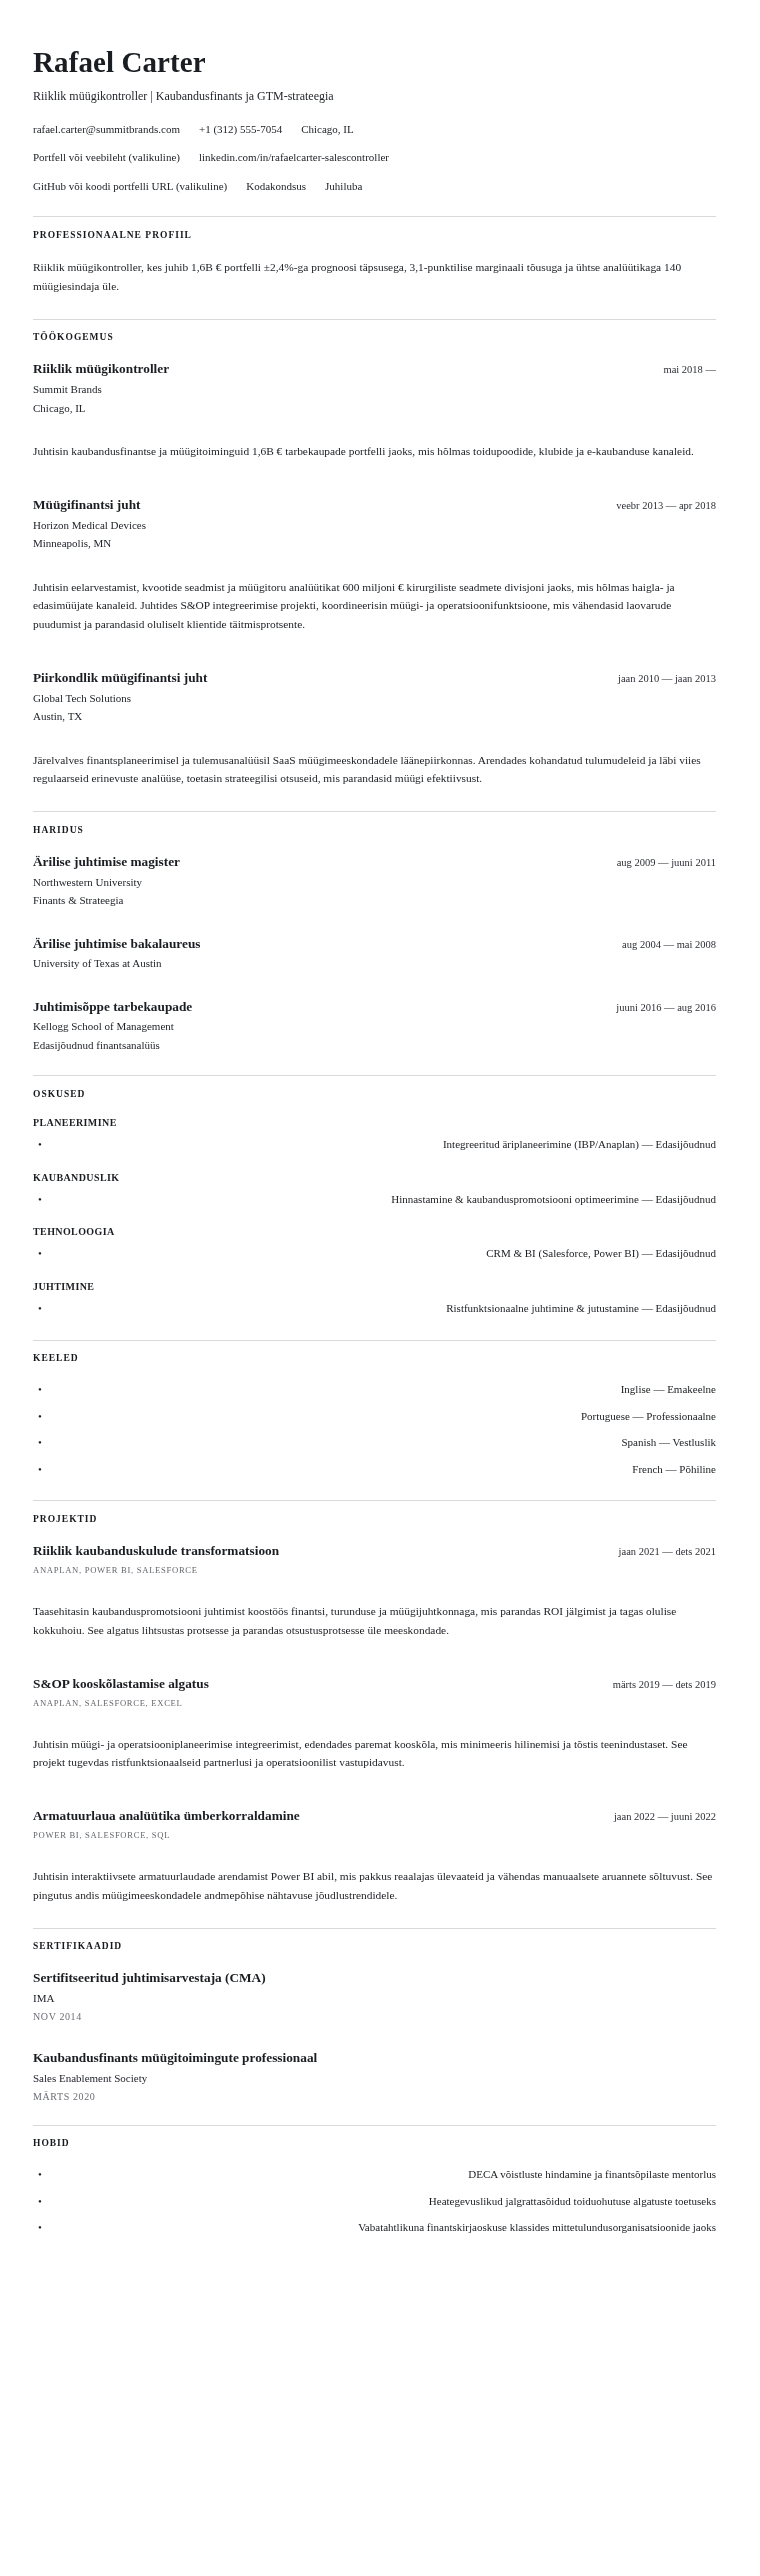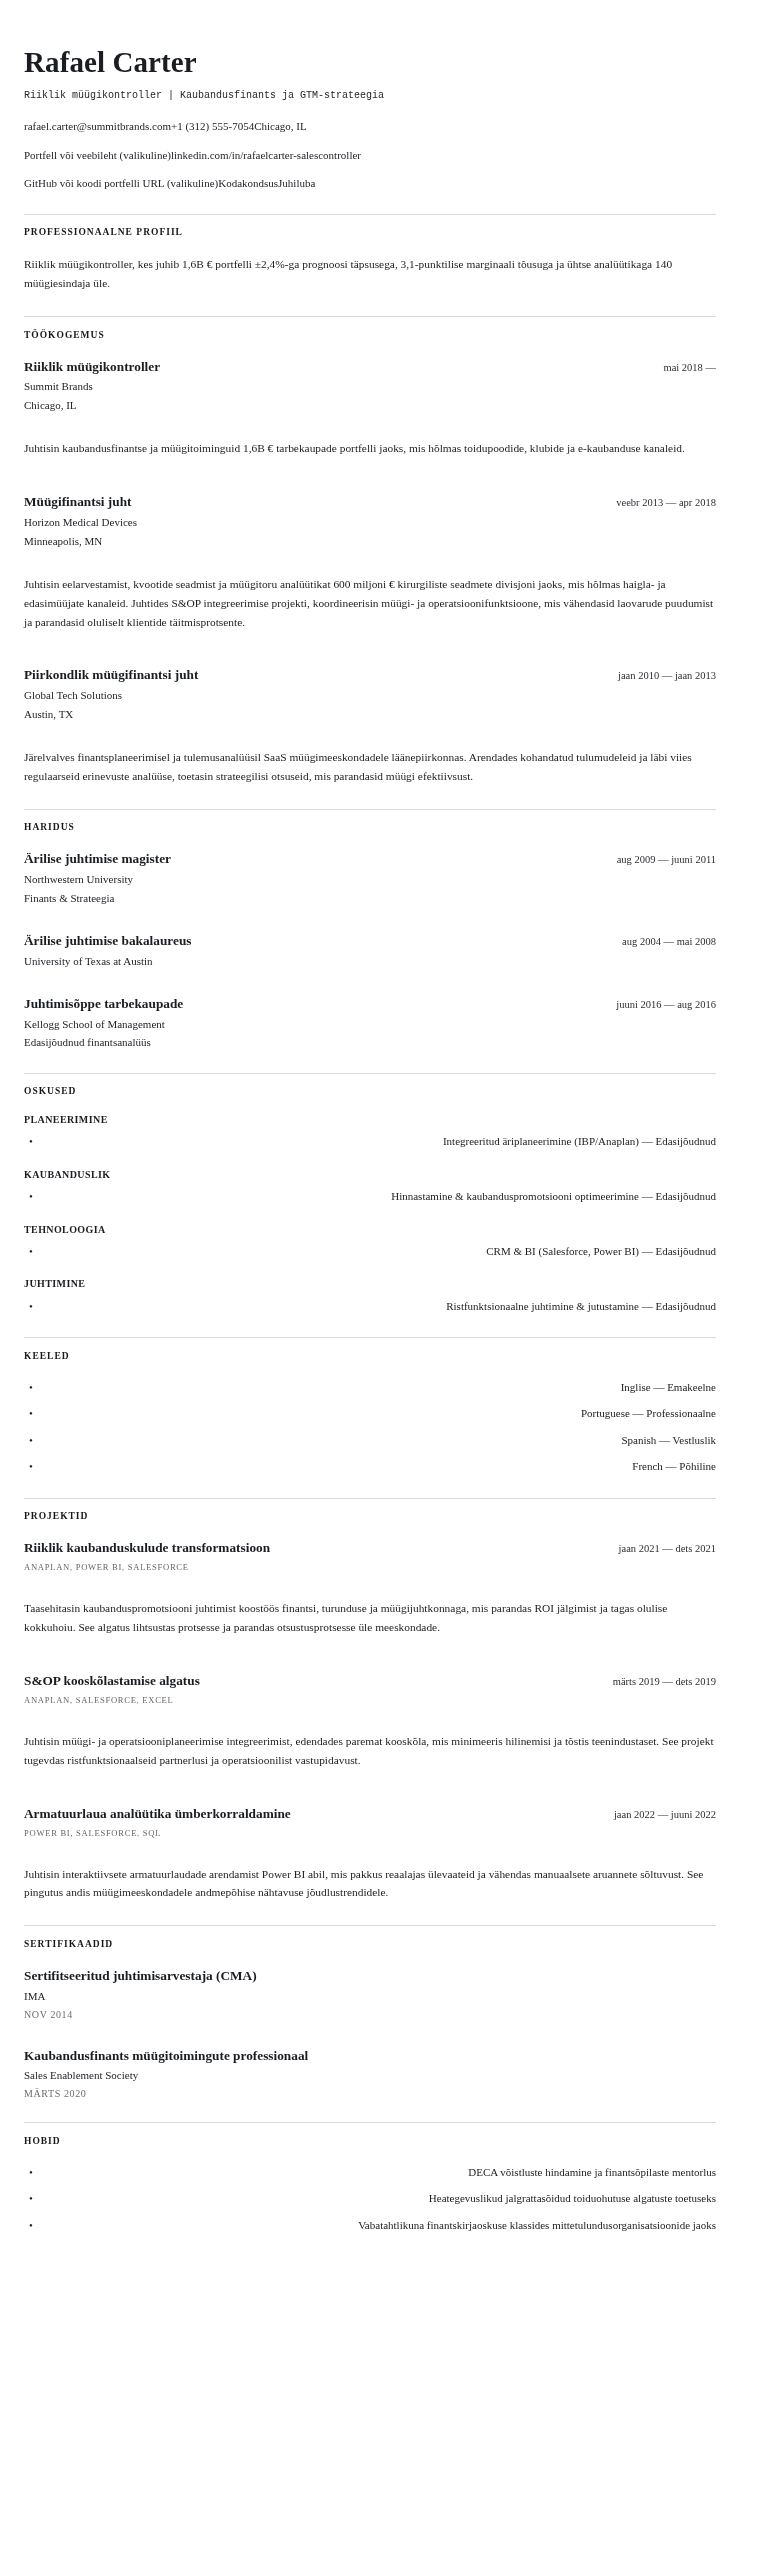--- a/index.html
+++ b/index.html
@@ -1,44 +1,44 @@
 <!DOCTYPE html>
 <html style="font-size:10px"><head>
 <meta charset="utf-8">
 <style>
   * { box-sizing: border-box; }
   html, body { margin: 0; padding: 0; background: #ffffff; }
   .page {
     width: 760px;
     height: 2348px;
-    padding: 46px 44px 25px 24px;
+    padding: 46px 44px 25px 33px;
     overflow: hidden;
     background: #ffffff;
     color: #1a1d21;
     font-family: "Liberation Serif", "DejaVu Serif", serif;
   }
 
   
   .name {
     font-size: 29px;
     font-weight: 700;
     line-height: 1.15;
     margin: 0 0 10px 0;
     letter-spacing: 0.1px;
   }
   .subtitle {
-    font-size: 10px;
+    font-size: 12px;
     line-height: 1.3;
     margin: 0 0 18px 0;
     color: #1e2126;
-    font-family: Liberation Mono, monospace;
   }
   .contact-row {
     display: flex;
     flex-wrap: wrap;
+    gap: 19px;
     font-size: 11px;
     line-height: 1.25;
     margin-bottom: 14.6px;
     color: #22252b;
   }
 
   
   .section {
     border-top: 0.6px solid #d9d9d9;
     margin-top: 23px;

